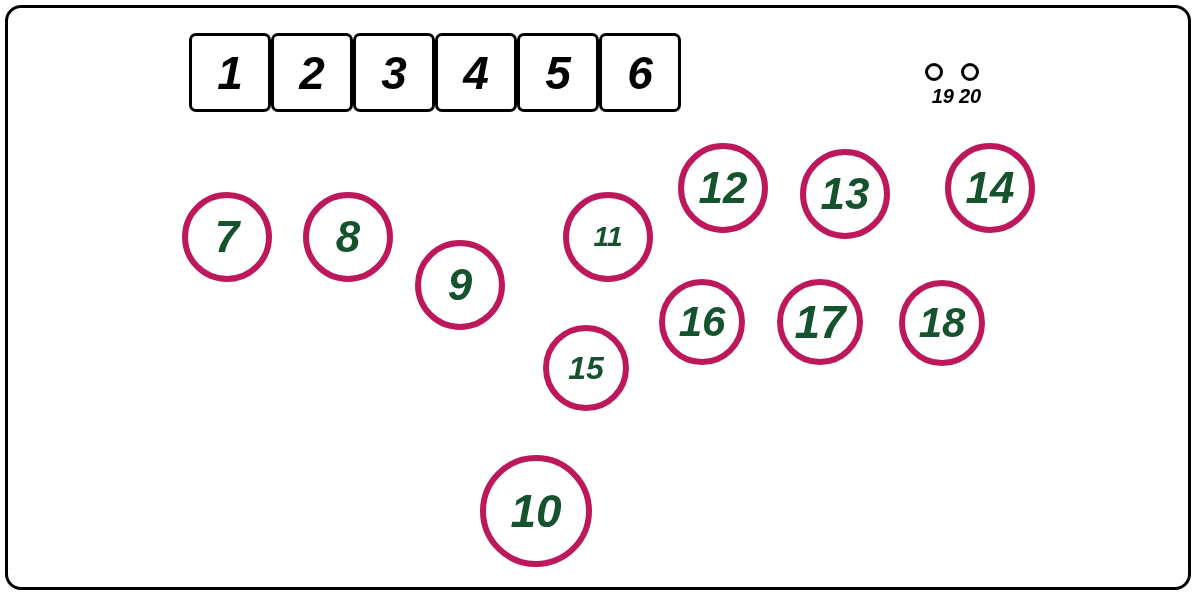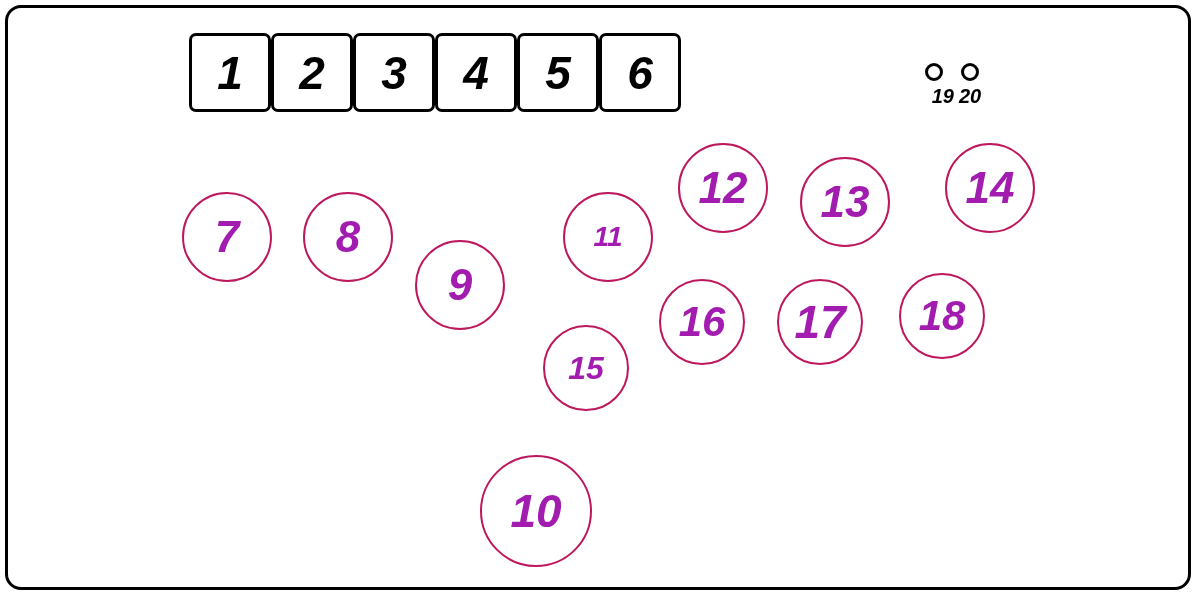--- a/index.html
+++ b/index.html
@@ -43,28 +43,28 @@
     font-weight: bold;
     color: #000000;
     line-height: 1;
     user-select: none;
   }
   
   .circle {
     position: absolute;
     box-sizing: border-box;
     background: #ffffff;
-    border: 2px solid #be185d;
+    border: 6px solid #be185d;
     border-radius: 50%;
     display: flex;
     align-items: center;
     justify-content: center;
     font-style: italic;
     font-weight: bold;
-    color: #a21caf;
+    color: #14532d;
     line-height: 1;
     user-select: none;
   }
   
   .dot {
     position: absolute;
     box-sizing: border-box;
     background: #ffffff;
     border: 3px solid #000000;
     border-radius: 50%;
@@ -93,26 +93,26 @@
       <div class="key" style="left: 517px; top: 33px; width: 82px; height: 79px; font-size: 46px;">5</div>
       <div class="key" style="left: 599px; top: 33px; width: 82px; height: 79px; font-size: 46px;">6</div>
     </div>
   <div id="circles-layer">
       <div class="circle" style="left: 182px; top: 192px; width: 90px; height: 90px; font-size: 44px;">7</div>
       <div class="circle" style="left: 303px; top: 192px; width: 90px; height: 90px; font-size: 44px;">8</div>
       <div class="circle" style="left: 415px; top: 240px; width: 90px; height: 90px; font-size: 44px;">9</div>
       <div class="circle" style="left: 480px; top: 455px; width: 112px; height: 112px; font-size: 46px;">10</div>
       <div class="circle" style="left: 563px; top: 192px; width: 90px; height: 90px; font-size: 28px;">11</div>
       <div class="circle" style="left: 678px; top: 143px; width: 90px; height: 90px; font-size: 44px;">12</div>
-      <div class="circle" style="left: 800px; top: 157px; width: 90px; height: 90px; font-size: 44px; font-style: italic;">13</div>
+      <div class="circle" style="left: 800px; top: 149px; width: 90px; height: 90px; font-size: 44px; font-style: italic;">13</div>
       <div class="circle" style="left: 945px; top: 143px; width: 90px; height: 90px; font-size: 44px;">14</div>
       <div class="circle" style="left: 543px; top: 325px; width: 86px; height: 86px; font-size: 32px;">15</div>
       <div class="circle" style="left: 659px; top: 279px; width: 86px; height: 86px; font-size: 42px;">16</div>
       <div class="circle" style="left: 777px; top: 279px; width: 86px; height: 86px; font-size: 46px;">17</div>
-      <div class="circle" style="left: 899px; top: 273px; width: 86px; height: 86px; font-size: 42px;">18</div>
+      <div class="circle" style="left: 899px; top: 280px; width: 86px; height: 86px; font-size: 42px;">18</div>
     </div>
   <div id="dots-layer">
       <div class="dot" style="left: 925px; top: 63px; width: 18px; height: 18px;"></div>
       <div class="dot-label" style="left: 914px; top: 86px; width: 40px; text-align: right;">19</div>
       <div class="dot" style="left: 961px; top: 63px; width: 18px; height: 18px;"></div>
       <div class="dot-label" style="left: 950px; top: 86px; width: 40px;">20</div>
     </div>
 </div>
 
 </body></html>

